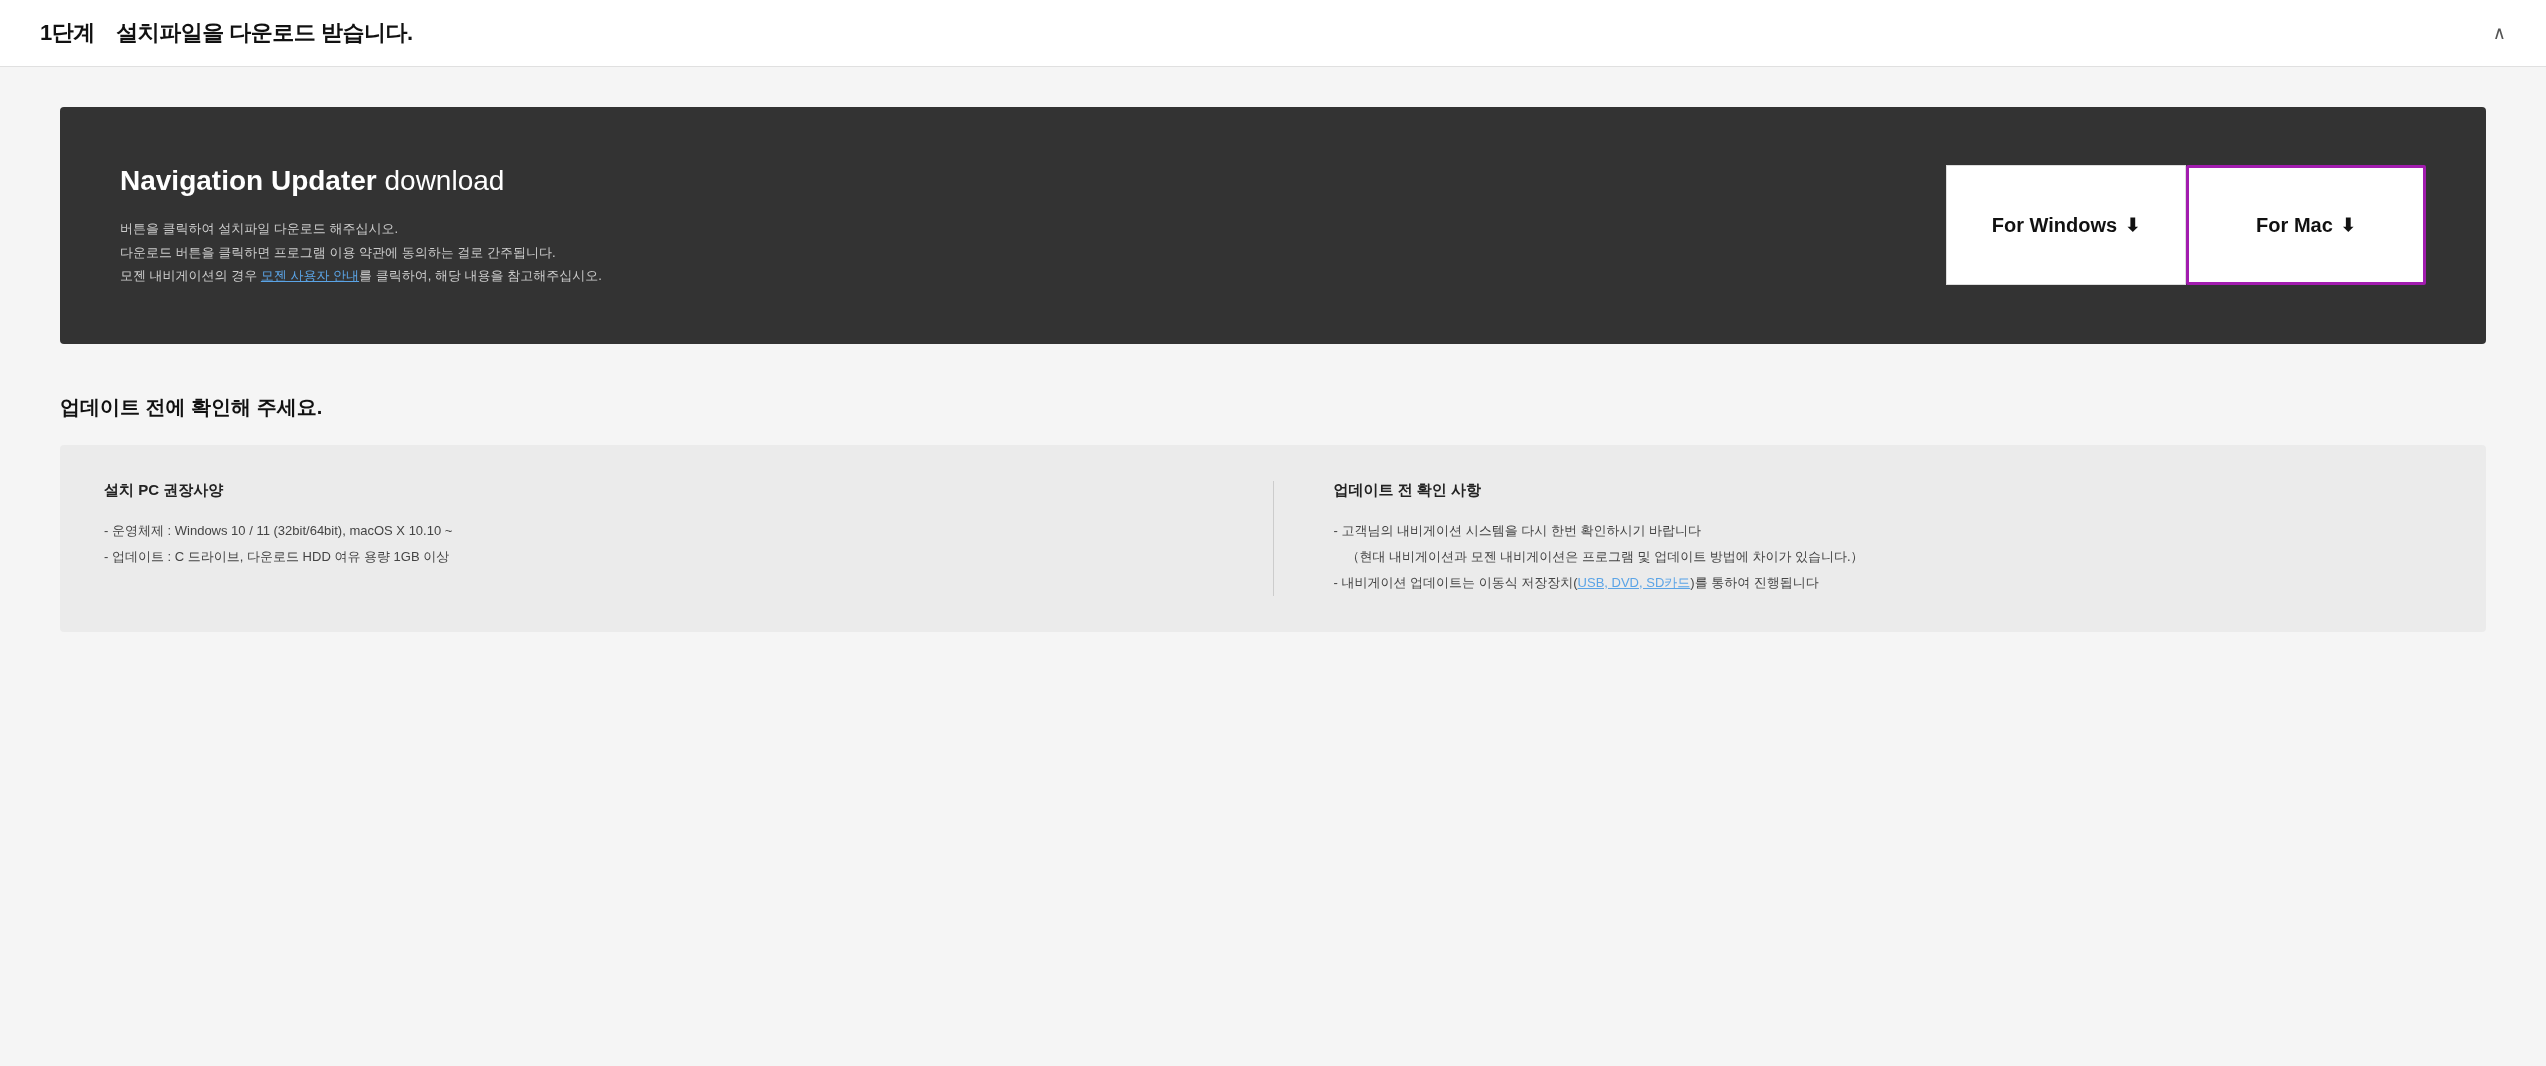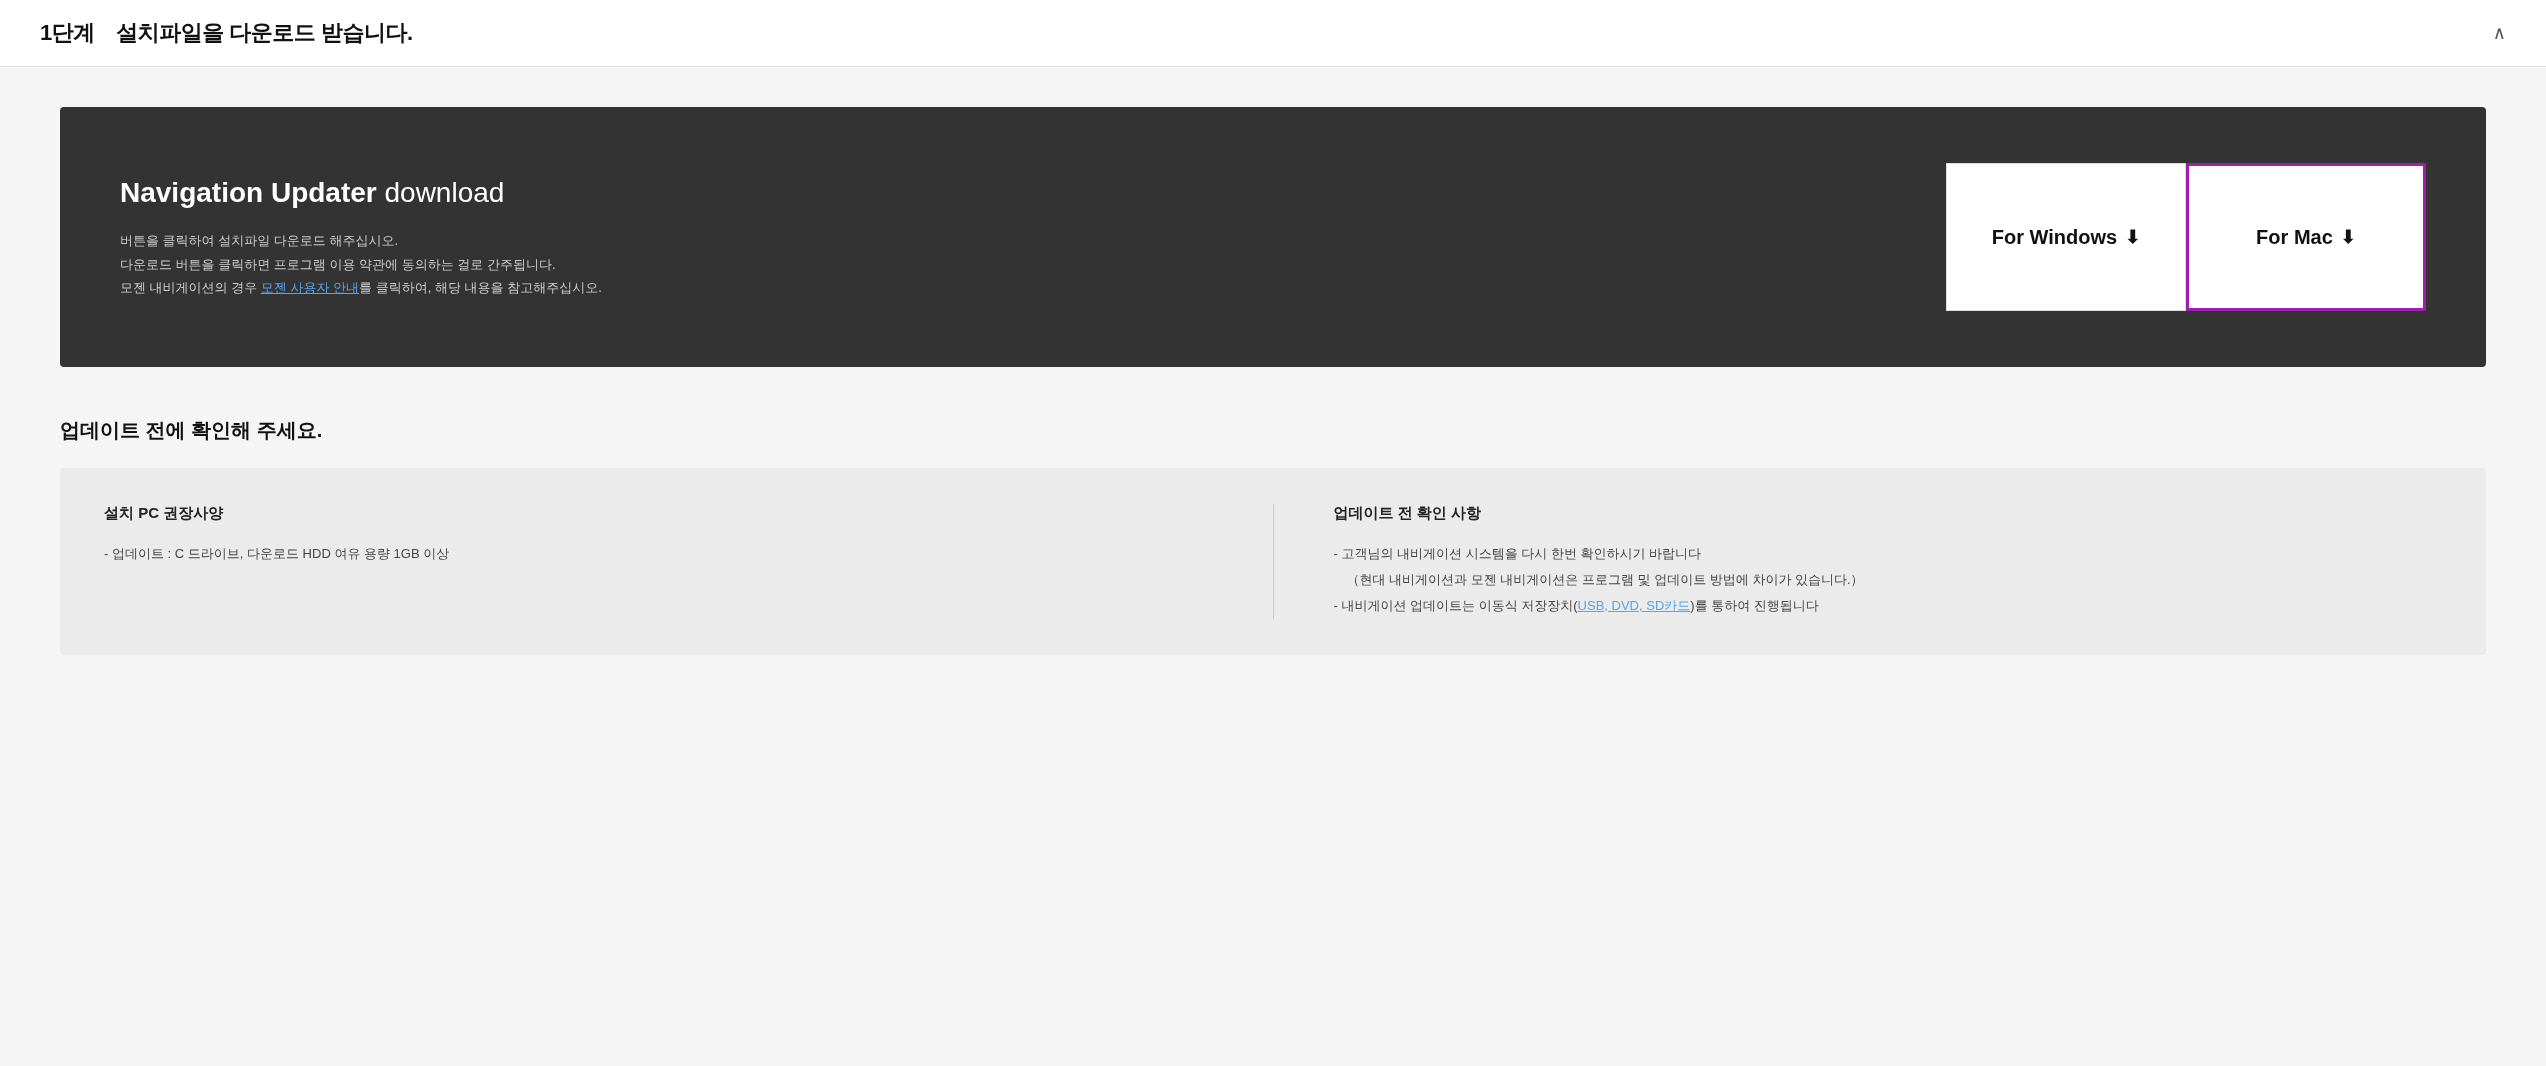--- a/index.html
+++ b/index.html
@@ -79,21 +79,21 @@
     }
 
     .download-buttons {
       display: flex;
       gap: 0;
       margin-left: 60px;
     }
 
     .download-btn {
       width: 240px;
-      height: 148px;
+      height: 120px;
       background-color: #ffffff;
       border: 1px solid #dddddd;
       display: flex;
       align-items: center;
       justify-content: center;
       font-size: 20px;
       font-weight: 700;
       color: #111;
       cursor: pointer;
       transition: background-color 0.2s;
@@ -185,20 +185,21 @@
         <span class="icon">⬇</span>
       </button>
     </div>
   </div>
 
   <div class="section-title">업데이트 전에 확인해 주세요.</div>
 
   <div class="info-box">
     <div class="info-column">
       <div class="info-column-title">설치 PC 권장사양</div>
+      <div class="info-item">- 운영체제 : Windows 10 / 11 (32bit/64bit), macOS X 10.10 ~</div>
       <div class="info-item">- 업데이트 : C 드라이브, 다운로드 HDD 여유 용량 1GB 이상</div>
     </div>
     <div class="info-divider"></div>
     <div class="info-column">
       <div class="info-column-title">업데이트 전 확인 사항</div>
       <div class="info-item">- 고객님의 내비게이션 시스템을 다시 한번 확인하시기 바랍니다</div>
       <div class="info-item">　（현대 내비게이션과 모젠 내비게이션은 프로그램 및 업데이트 방법에 차이가 있습니다.）</div>
       <div class="info-item">
         - 내비게이션 업데이트는 이동식 저장장치(<a href="#">USB, DVD, SD카드</a>)를 통하여 진행됩니다
       </div>

